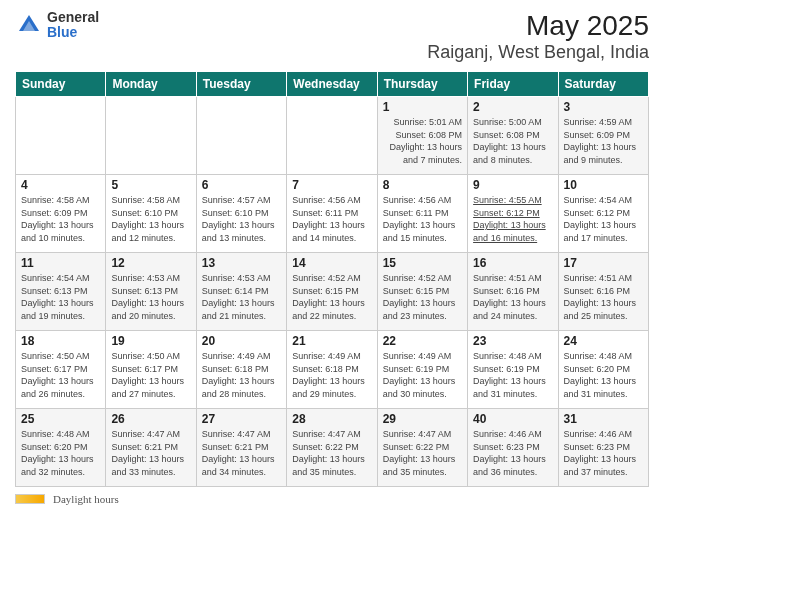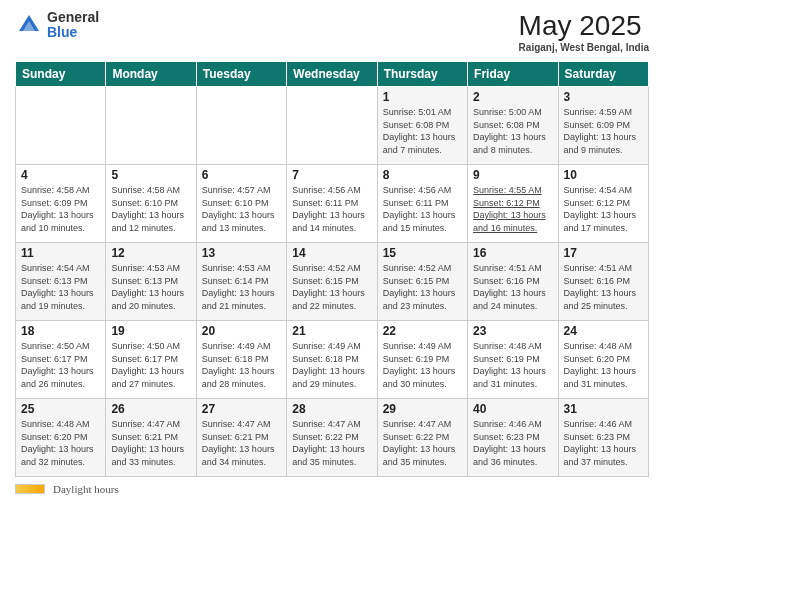--- a/index.html
+++ b/index.html
@@ -40,31 +40,30 @@
     .logo-blue {
       font-size: 14px;
       font-weight: bold;
       color: #2a6fca;
     }
     .logo-icon {
       width: 28px;
       height: 28px;
     }
     .title-block {
-      text-align: left;
+      text-align: right;
     }
     .month-title {
       font-size: 28px;
       font-weight: normal;
       color: #222;
     }
     .location {
-      font-size: 10px;
+      font-size: 18px;
       color: #444;
-      font-weight: bold;
     }
     table {
       width: 100%;
       border-collapse: collapse;
       table-layout: fixed;
     }
     thead tr th {
       background: #0f766e;
       color: #fff;
       font-size: 12px;
@@ -153,21 +152,21 @@
         </tr>
     </thead>
     <tbody id="calendar-body">
     <tr>
           <td class="empty-cell"></td>
           <td class="empty-cell"></td>
           <td class="empty-cell"></td>
           <td class="empty-cell"></td>
           <td>
             <div class="day-number">1</div>
-            <div class="day-info" style="white-space: pre-line;">Sunrise: 5:01 AM
+            <div class="day-info" style="white-space: pre-line; text-align: right;">Sunrise: 5:01 AM
 Sunset: 6:08 PM
 Daylight: 13 hours
 and 7 minutes.</div>
           </td>
           <td>
             <div class="day-number">2</div>
             <div class="day-info" style="white-space: pre-line;">Sunrise: 5:00 AM
 Sunset: 6:08 PM
 Daylight: 13 hours
 and 8 minutes.</div>

